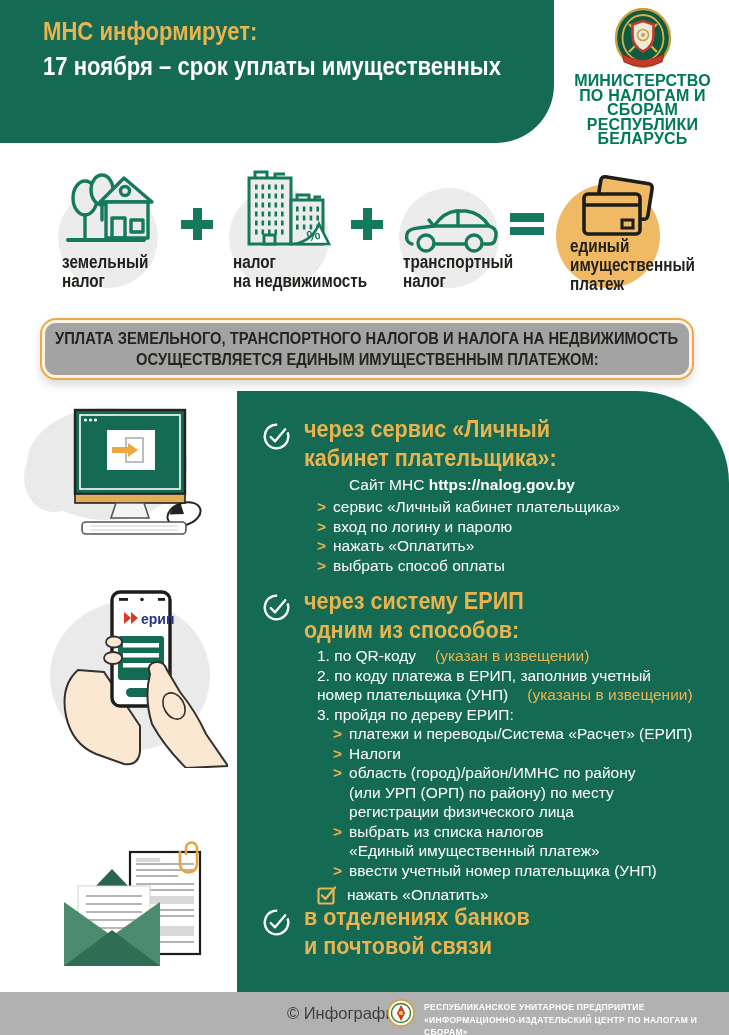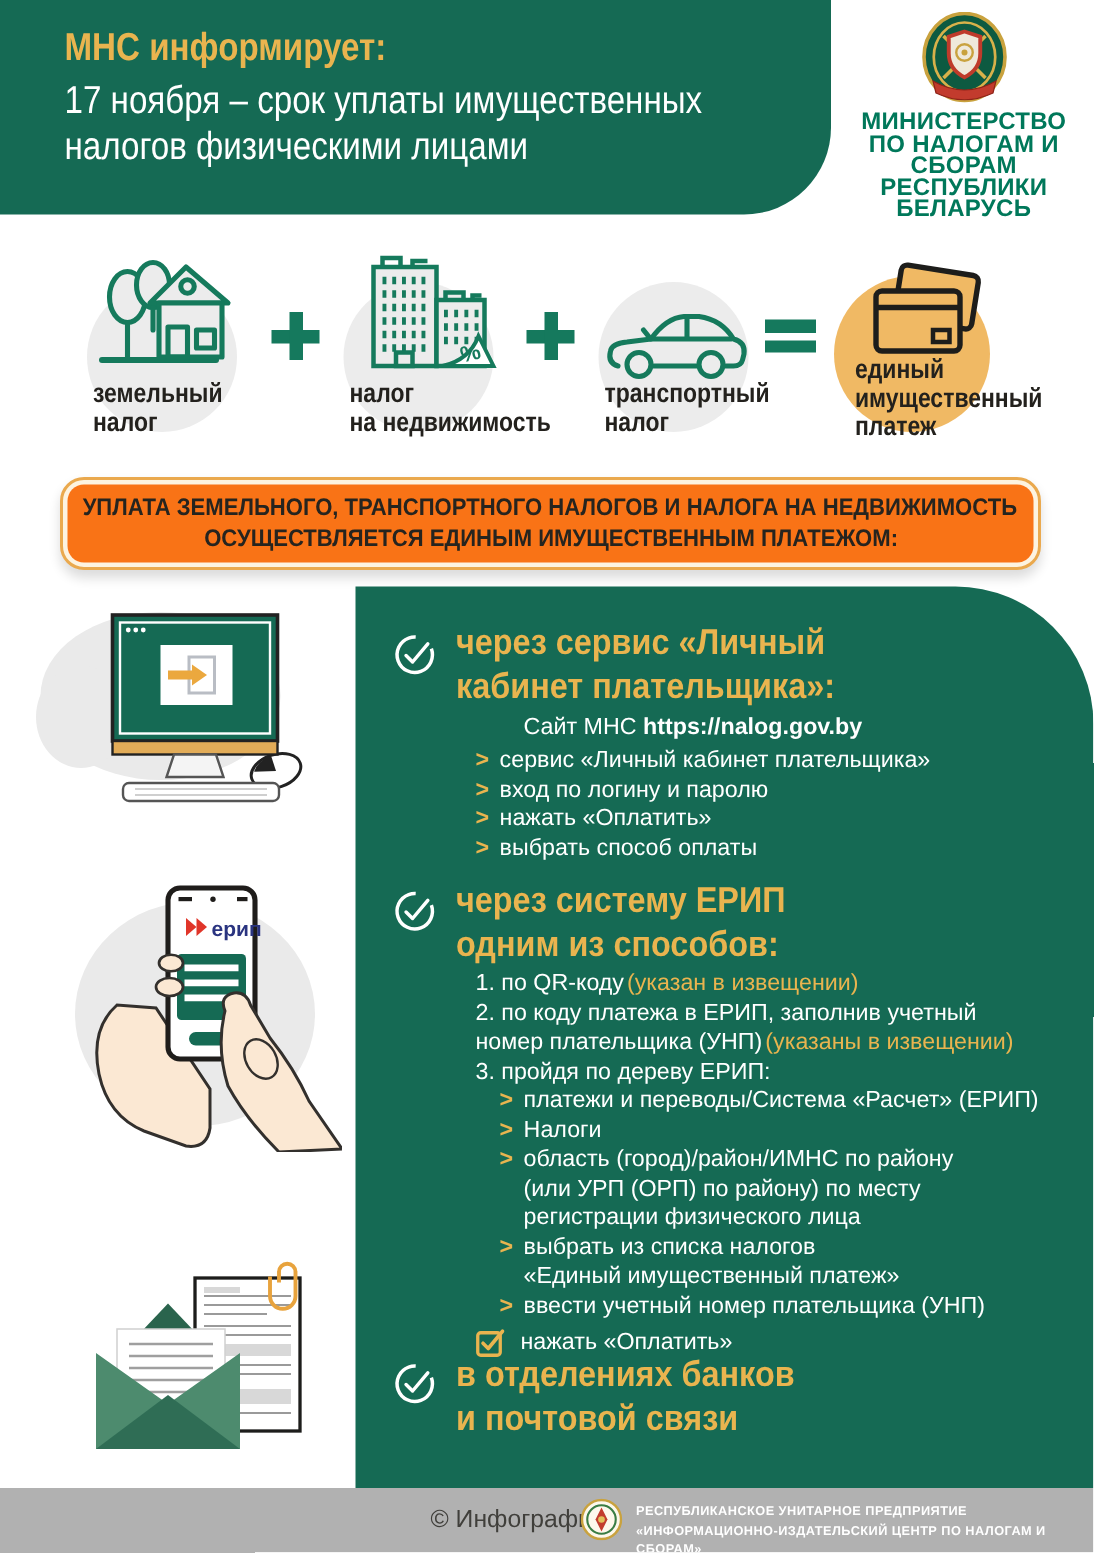--- a/index.html
+++ b/index.html
@@ -4,68 +4,67 @@
 <style>
   html,body{margin:0;padding:0;background:#fff;}
   .page{position:relative;width:729px;height:1035px;background:#ffffff;overflow:hidden;
         font-family:"Liberation Sans",sans-serif;color:#1d1d1b;}
   .abs{position:absolute;}
   .pre{white-space:pre;}
   .scx{display:inline-block;transform:scaleX(.85);transform-origin:0 50%;white-space:pre;}
   
   .hdr{left:0;top:0;width:554px;height:143px;background:#156a54;border-radius:0 0 58px 0;}
   .kicker{left:43px;top:16px;font-size:26px;font-weight:bold;color:#e9b44f;}
-  .htitle{left:43px;top:51px;font-size:26px;font-weight:normal;color:#ffffff;line-height:31px;}
+  .htitle{left:43px;top:51px;font-size:26px;font-weight:bold;color:#ffffff;line-height:31px;}
   .ministry{left:556px;top:8px;width:173px;text-align:center;}
   .ministry .name{font-size:16px;font-weight:bold;color:#00785a;line-height:14.5px;letter-spacing:.2px;}
   
   .circle{border-radius:50%;background:#ececec;}
   .circle.orange{background:#f0b964;}
   .flabel{font-size:18px;font-weight:bold;color:#23211d;line-height:19px;}
   .op{background:transparent;}
   .plus{width:32px;height:32px;}
   .plus i{position:absolute;background:#15795d;display:block;}
   .plus i.h{left:0;top:12px;width:32px;height:8.5px;}
   .plus i.v{left:12px;top:0;width:8.5px;height:32px;}
   .equals{width:34px;height:22px;}
   .equals i{position:absolute;left:0;width:34px;height:8.5px;background:#15795d;display:block;}
   .equals i.t{top:0;} .equals i.b{top:13.5px;}
   
   .notice{left:40px;top:318px;width:650px;height:58px;background:#fdf3e0;border:2px solid #eaa94e;
           border-radius:16px;box-shadow:0 5px 8px rgba(0,0,0,.14);}
-  .notice .inner{position:absolute;left:3px;top:3px;right:3px;bottom:3px;background:#f97316;
+  .notice .inner{position:absolute;left:3px;top:3px;right:3px;bottom:3px;background:#a3a3a3;
           border-radius:11px;display:flex;flex-direction:column;align-items:center;justify-content:center;}
   .notice .ln{font-size:16px;font-weight:bold;color:#26241f;line-height:21px;white-space:pre;
           transform:scaleX(.92);transform-origin:50% 50%;}
   
   .panel{left:237px;top:391px;width:492px;height:601px;background:#156a54;border-radius:0 92px 0 0;}
   .ghead{font-size:24px;font-weight:bold;color:#e9b44f;line-height:29px;}
   .ghead .scx{transform:scaleX(.9);}
   .body-txt{font-size:15.5px;color:#ffffff;line-height:19.5px;}
   .b-row{display:flex;align-items:flex-start;}
   .b-arrow{color:#e9b44f;font-weight:bold;margin-right:7px;flex:none;}
-  .note{color:#e9b44f;margin-left:2px;}
+  .note{color:#e9b44f;margin-left:19px;}
   .sub{padding-left:16px;}
   .chk-row{display:flex;align-items:center;margin-top:5px;}
   .chk-row svg{margin-right:10px;flex:none;}
   
   .footer{left:0;top:992px;width:729px;height:43px;background:#b1b1b1;}
   .copyright{left:287px;top:0;height:43px;display:flex;align-items:center;font-size:16.5px;color:#403f3b;}
   .company{left:424px;top:9px;font-size:8.5px;font-weight:bold;color:#ffffff;line-height:12.5px;letter-spacing:.3px;}
 </style>
 </head>
 <body>
 
 <div class="page">
 
   <div class="abs hdr">
     <div class="abs kicker"><span class="scx">МНС информирует:</span></div>
     <div class="abs htitle">
       <div><span class="scx">17 ноября – срок уплаты имущественных</span></div>
-      <div><span class="scx">налогов физическими лицами</span></div>
     </div>
   </div>
 
   <div class="abs ministry">
     <svg width="58" height="62" viewBox="0 0 58 62">
       <ellipse cx="29" cy="30" rx="27" ry="29" fill="#0d5a41"></ellipse>
       <ellipse cx="29" cy="30" rx="27" ry="29" fill="none" stroke="#c9a23e" stroke-width="2.4"></ellipse>
       <ellipse cx="29" cy="30" rx="20.5" ry="23" fill="none" stroke="#d8b14a" stroke-width="1.8"></ellipse>
       <path d="M15 16 L43 44 M43 16 L15 44" stroke="#d8b14a" stroke-width="2.4"></path>
       <path d="M29 13 l10.5 3.5 v11 c0 8.5 -4.5 13 -10.5 16 c-6 -3 -10.5 -7.5 -10.5 -16 v-11 z" fill="#efe9da" stroke="#bf3b2b" stroke-width="2.6"></path>

